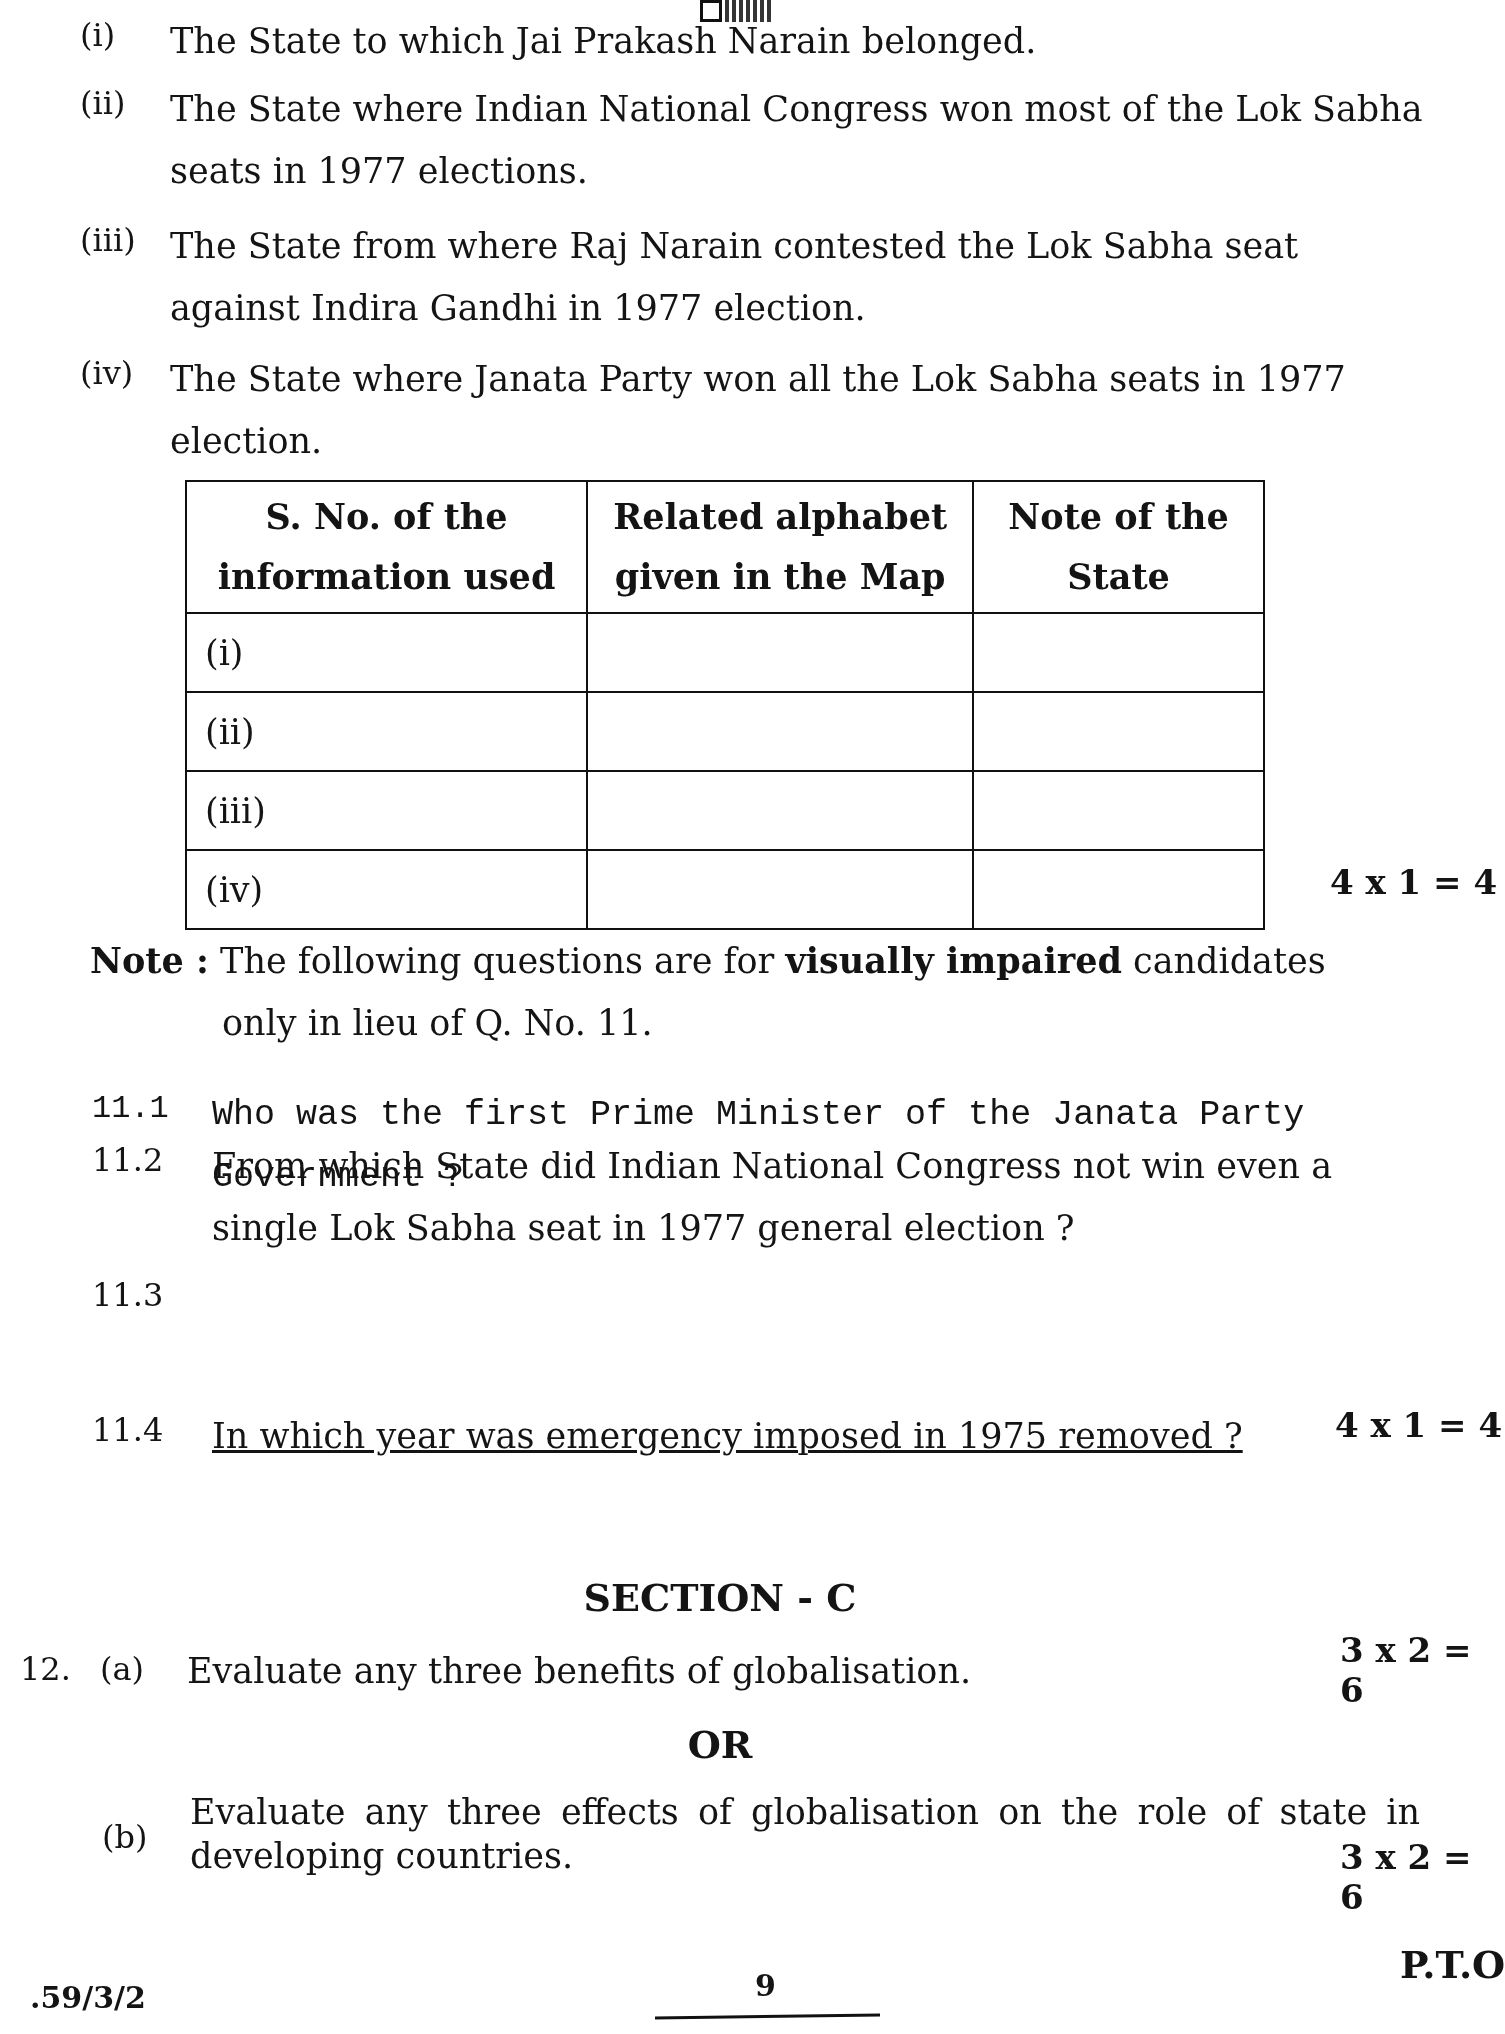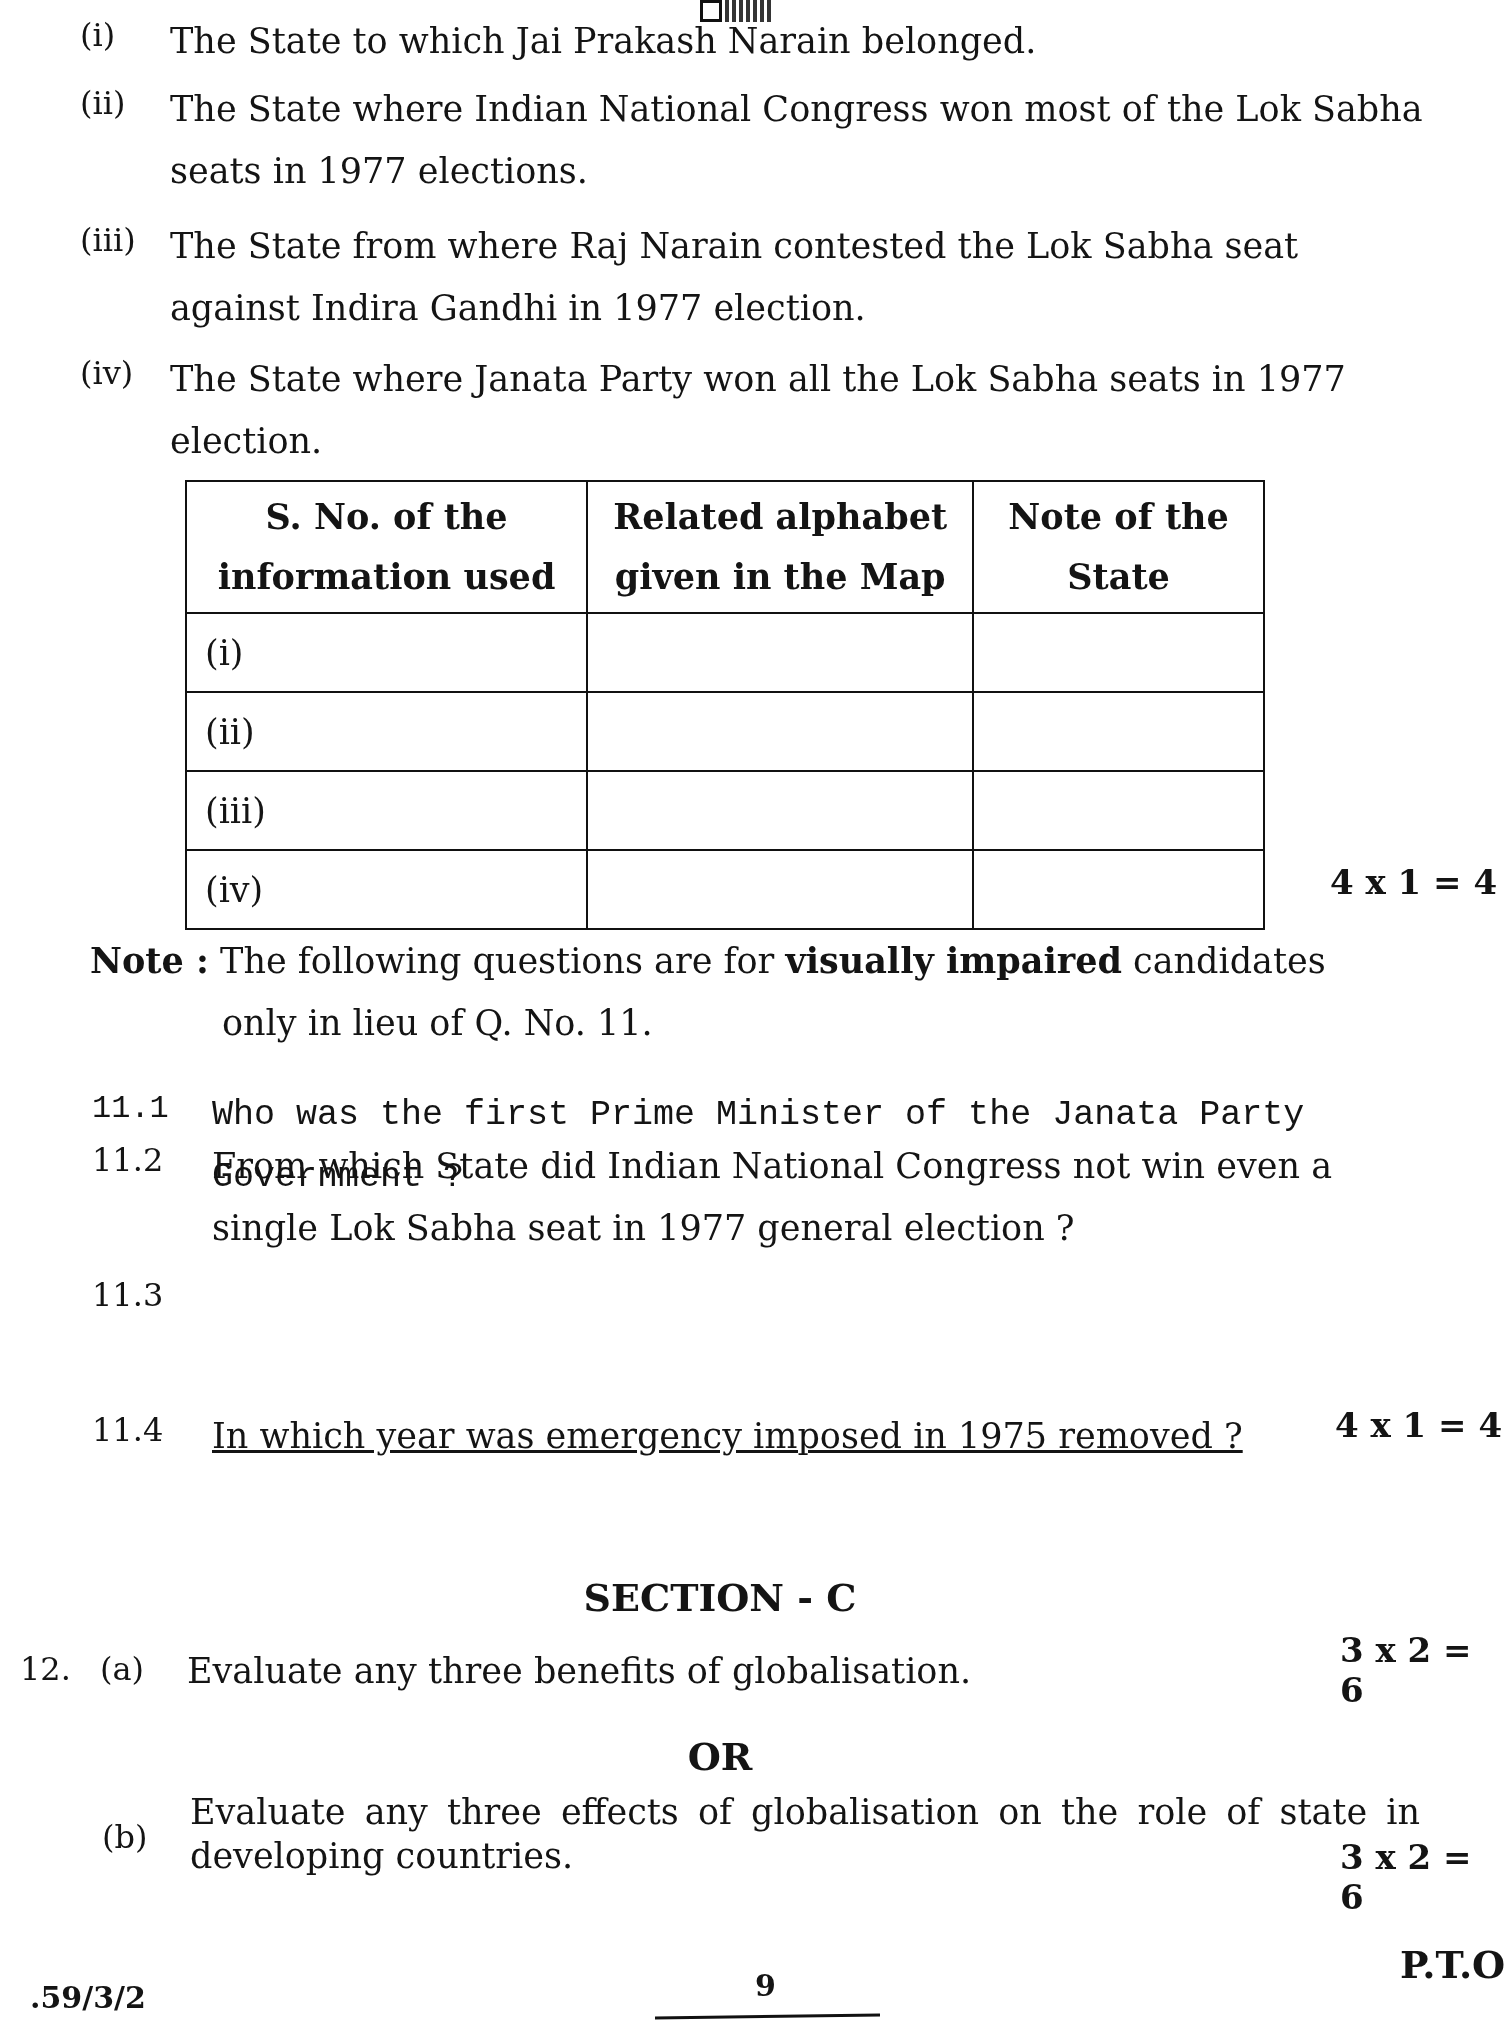--- a/index.html
+++ b/index.html
@@ -121,21 +121,21 @@
 </div>
 <div class="abs marks" style="left:1335px; top:1405px;">4 x 1 = 4</div>
 
 <div class="abs bold center" style="left:0; width:1440px; top:1575px; font-size:38px;">SECTION - C</div>
 
 <div class="abs" style="left:20px; top:1650px; font-size:32px;">12.</div>
 <div class="abs" style="left:100px; top:1650px; font-size:32px;">(a)</div>
 <div class="abs" style="left:187px; top:1640px; font-size:35px; line-height:62px;">Evaluate any three benefits of globalisation.</div>
 <div class="abs marks" style="left:1340px; top:1630px;">3 x 2 = 6</div>
 
-<div class="abs bold center" style="left:0; width:1440px; top:1722px; font-size:38px;margin-top:12px;">OR</div>
+<div class="abs bold center" style="left:0; width:1440px; top:1722px; font-size:38px;">OR</div>
 
 <div class="abs" style="left:102px; top:1818px; font-size:32px;">(b)</div>
 <div class="abs" style="left:190px; top:1790px; width:1230px; font-size:35px; line-height:44px; text-align:justify;">Evaluate any three effects of globalisation on the role of state in developing countries.</div>
 <div class="abs marks" style="left:1340px; top:1837px;">3 x 2 = 6</div>
 
 <div class="abs bold" style="left:1400px; top:1942px; font-size:38px;">P.T.O.</div>
 <div class="abs bold" style="left:30px; top:1980px; font-size:30px;">.59/3/2</div>
 <div class="abs bold" style="left:755px; top:1968px; font-size:30px;">9</div>
 <div class="footline"></div>
 

